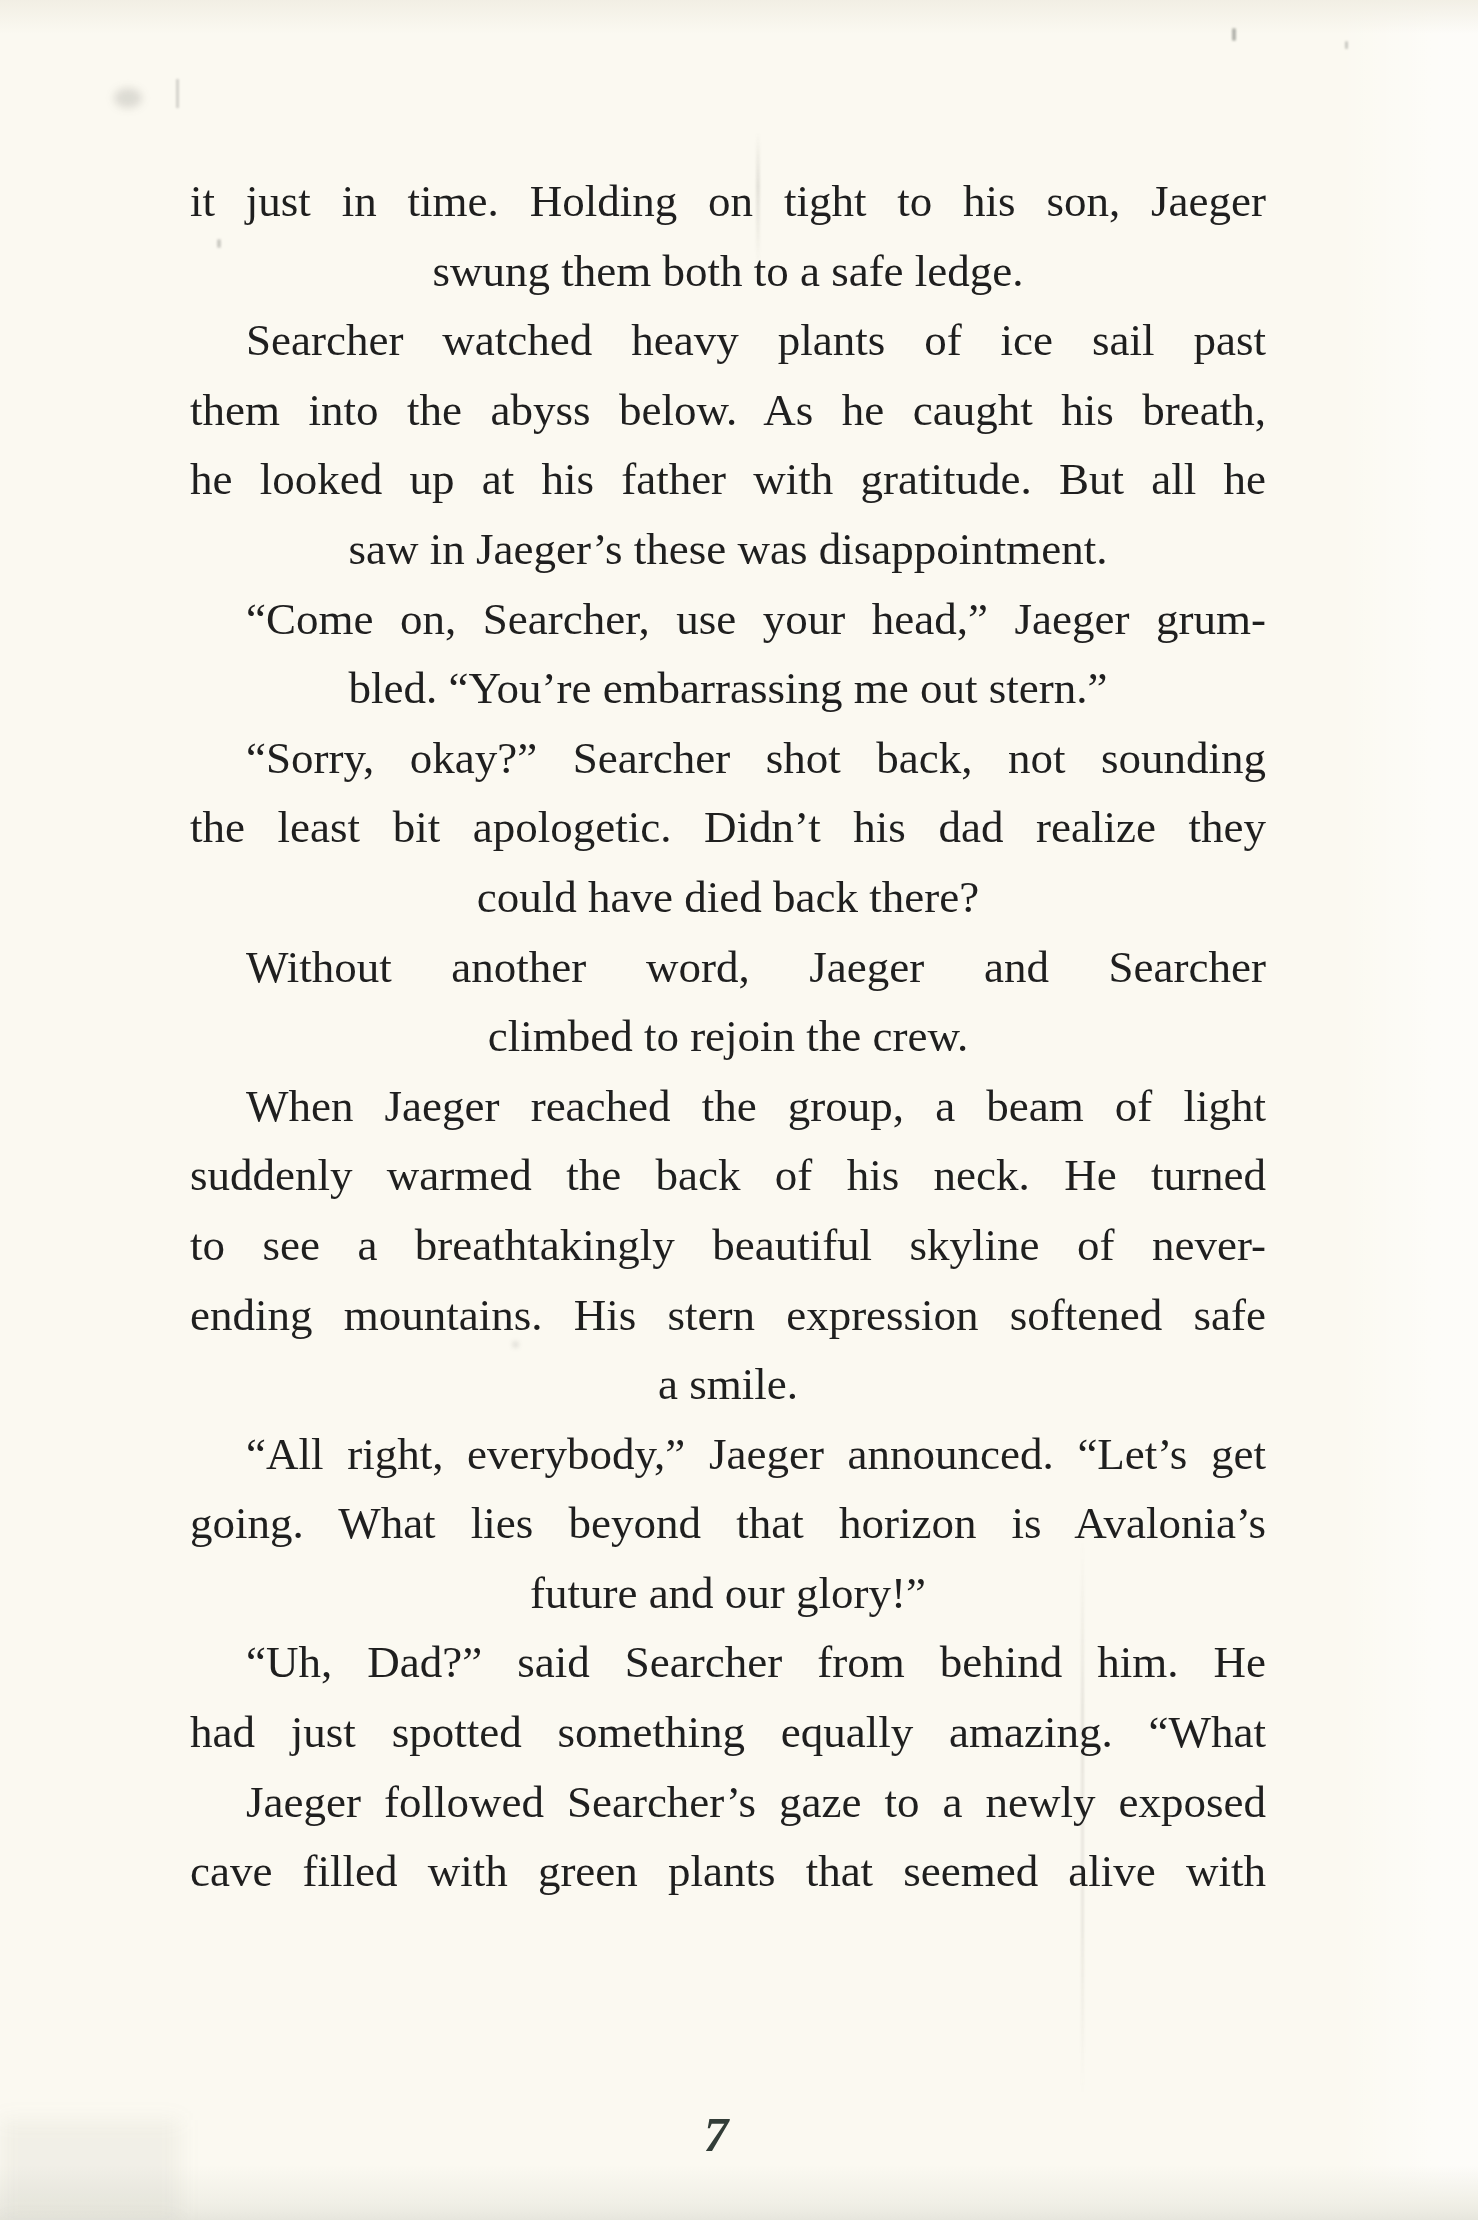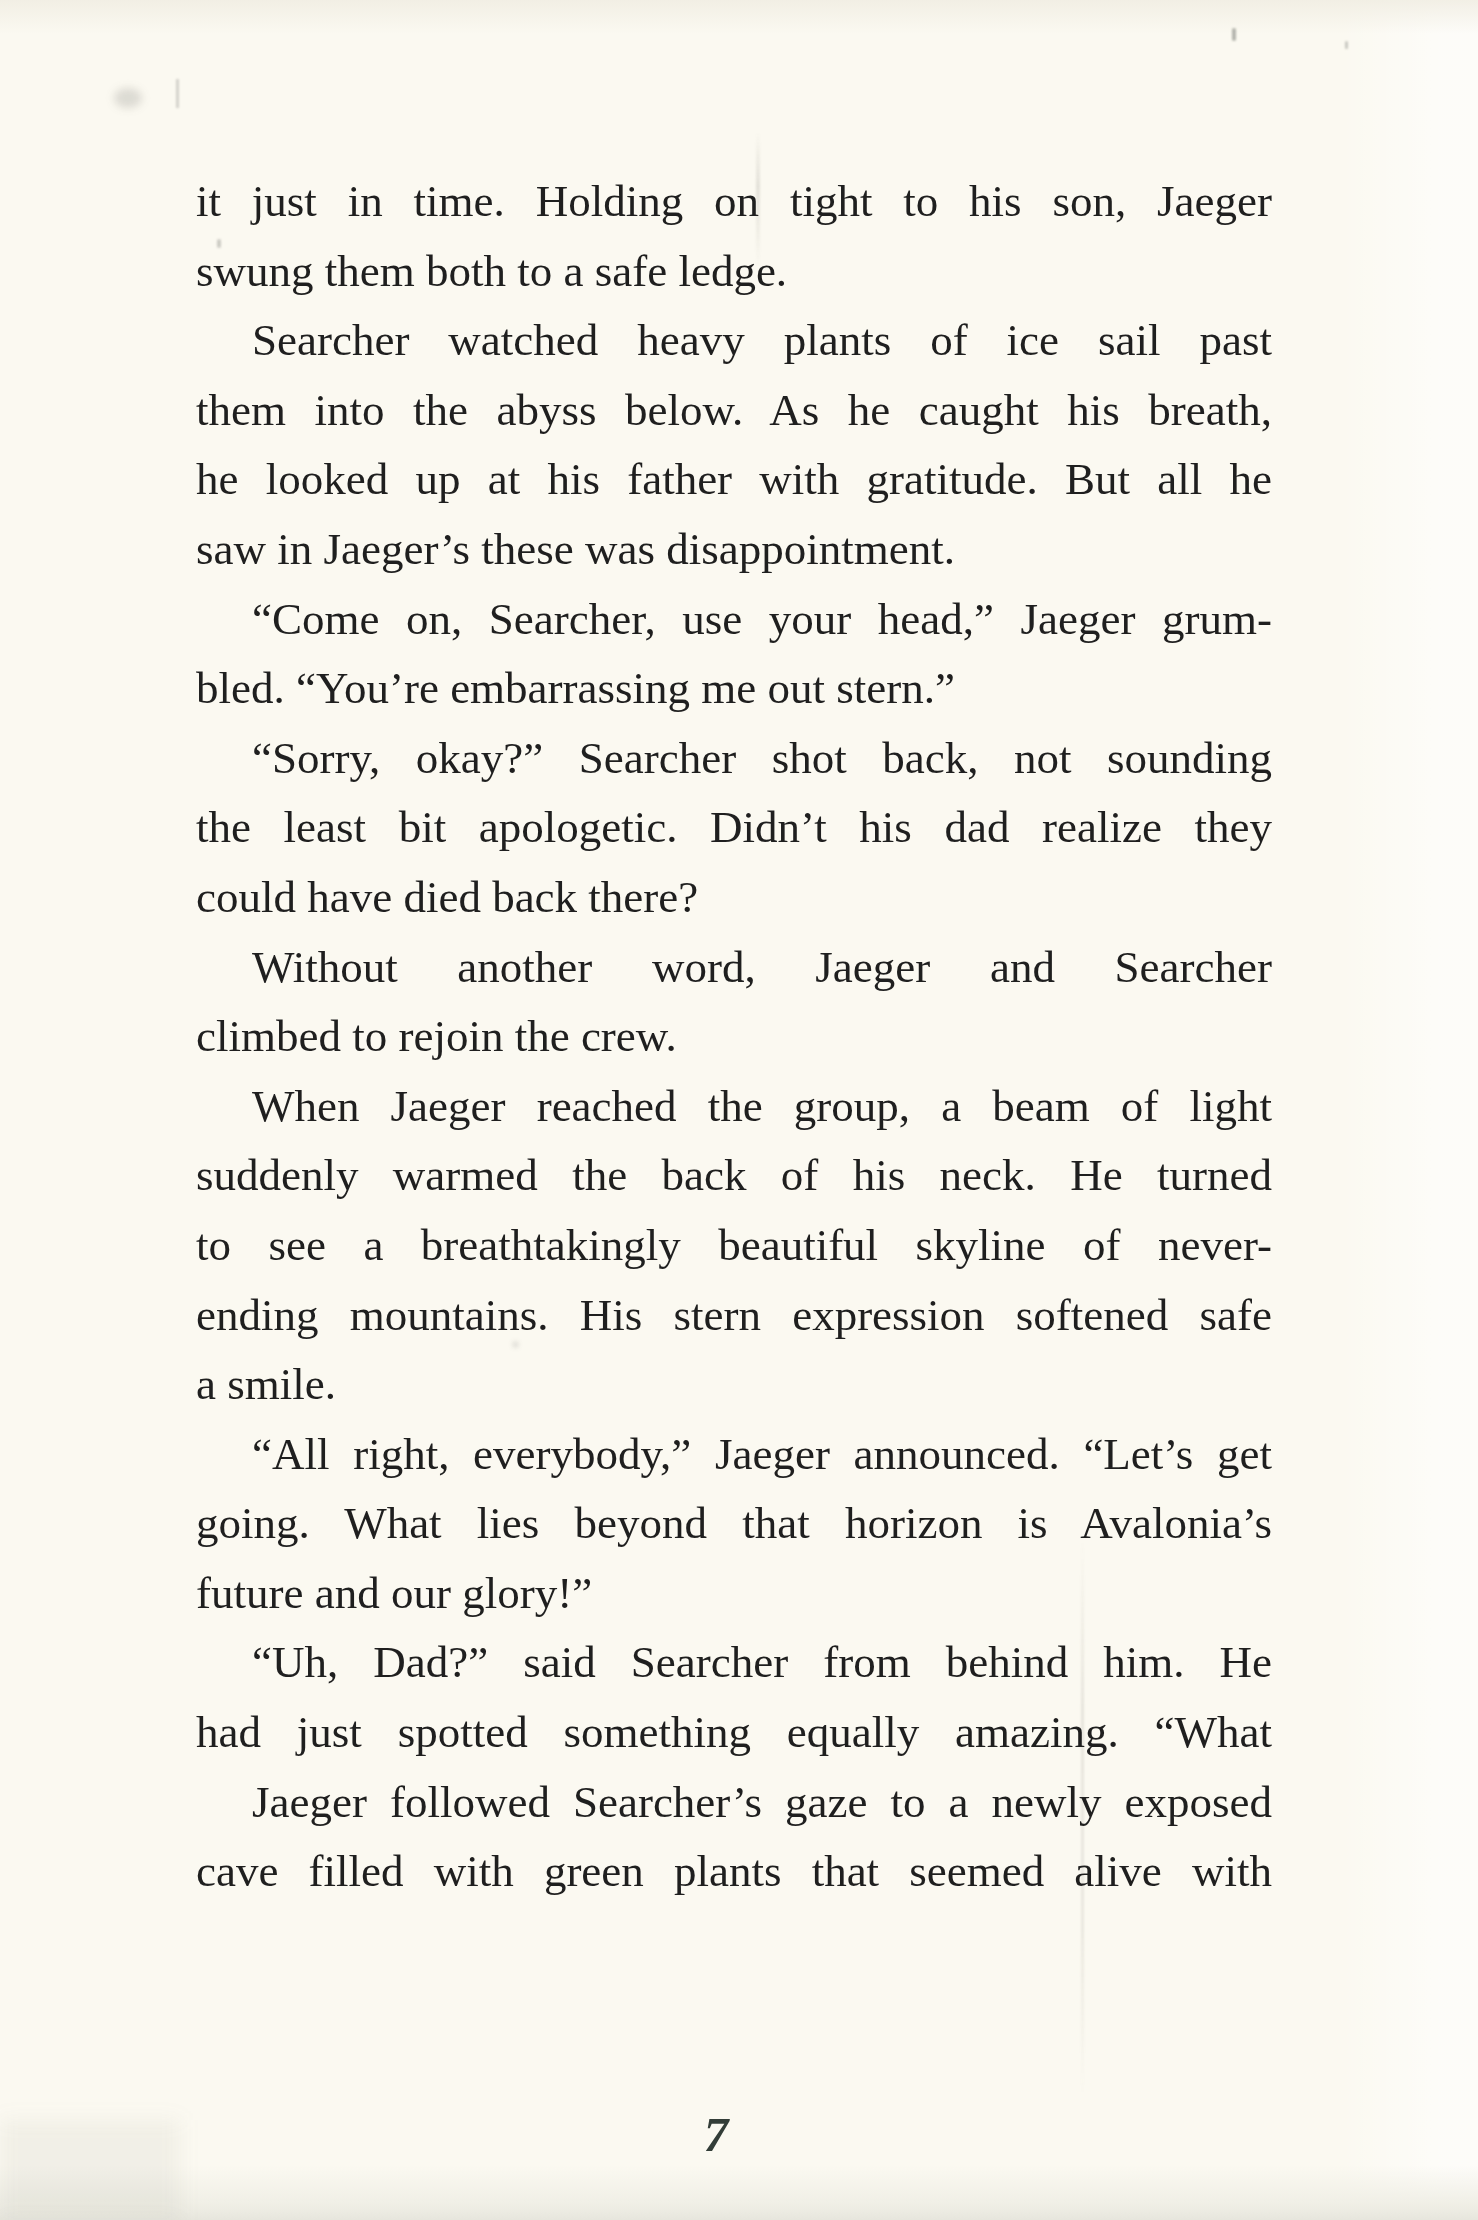--- a/index.html
+++ b/index.html
@@ -12,26 +12,26 @@
     width:1478px;height:2220px;position:relative;overflow:hidden;
     font-family:"Liberation Serif", serif;
     background:
       linear-gradient(to bottom, rgba(240,237,226,0.85) 0px, rgba(240,237,226,0) 34px),
       linear-gradient(to top, #e7e6dd 0px, #f0efe6 16px, rgba(243,242,234,0) 55px),
       linear-gradient(to right, rgba(255,255,255,0) 1340px, rgba(255,255,255,0.55) 1440px),
       var(--paper);
   }
   .page{position:absolute;inset:0;}
   .text-block{
-    position:absolute;left:196px;top:167px;width:1076px;
+    position:absolute;left:190px;top:167px;width:1076px;
     color:var(--ink);font-size:45px;line-height:69.6px;
   }
   .line{height:69.6px;}
   .line.justify{text-align:justify;text-align-last:justify;}
-  .line.flush{text-align:left;}
+  .line.flush{text-align:center;}
   .line.indent{padding-left:56px;}
   .page-number{
     position:absolute;left:178px;top:2110px;width:1076px;
     text-align:center;color:var(--pnum);
     font-size:49px;font-weight:bold;font-style:italic;line-height:1;
   }
   
   .artifact{position:absolute;pointer-events:none;}
   .crease-top{left:756px;top:132px;width:4px;height:135px;
     background:linear-gradient(rgba(90,88,78,0), rgba(90,88,78,0.14) 40%, rgba(90,88,78,0));

